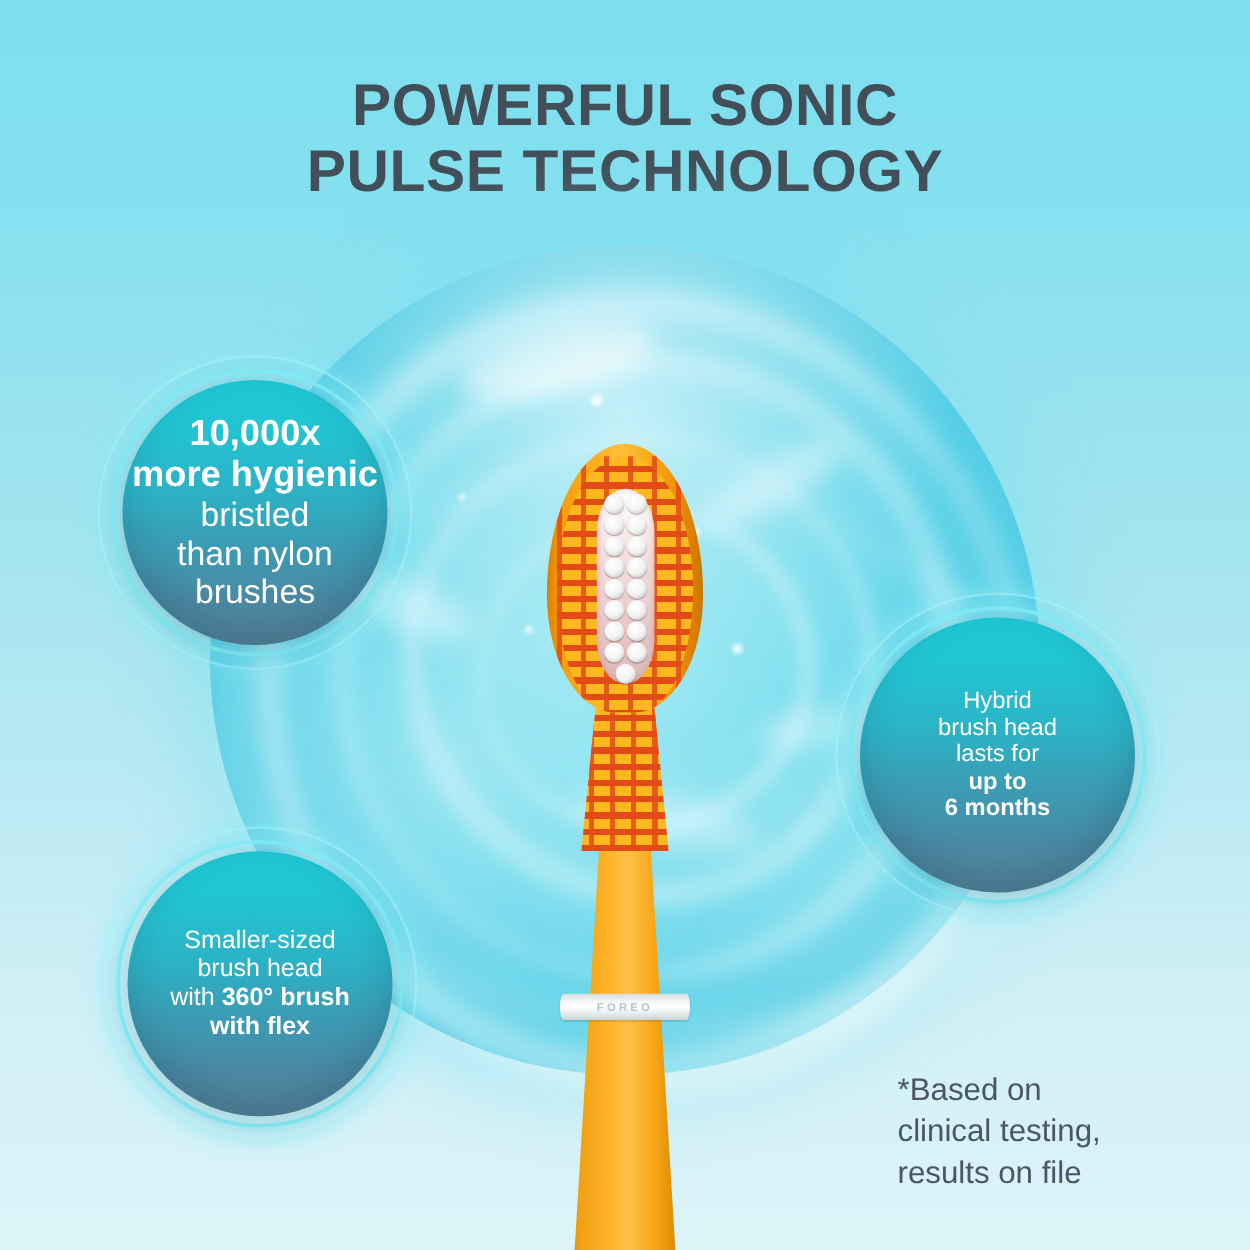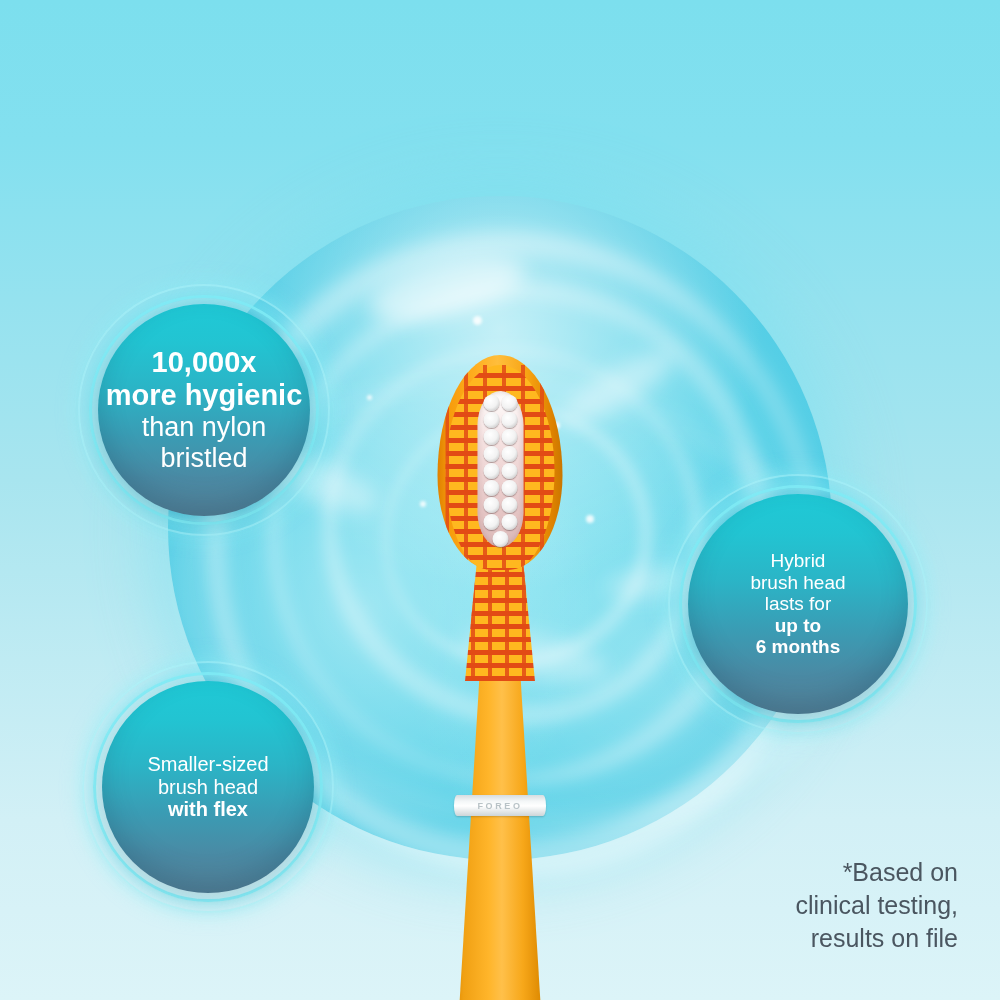--- a/index.html
+++ b/index.html
@@ -76,21 +76,21 @@
     clip-path:polygon(30% 0%, 70% 0%, 92% 100%, 8% 100%);
   }
   .neck{
     position:absolute;left:50%;top:168px;width:78px;height:150px;
     transform:translateX(-50%);
     background:linear-gradient(to right,
        #d98500 0%, #f2a414 14%, #ffb930 40%, #ffc54f 54%, #f7a719 76%, #d98500 100%);
     clip-path:polygon(36% 0%, 64% 0%, 84% 100%, 16% 100%);
   }
   .band{
-    position:absolute;left:50%;top:440px;width:92px;height:21px;
+    position:absolute;left:50%;top:440px;width:104px;height:21px;
     transform:translateX(-50%);
     background:linear-gradient(to bottom,#d7dde0 0%,#f4f7f8 30%,#ffffff 52%,#cdd5d8 100%);
     border-radius:3px/50%;
     display:flex;align-items:center;justify-content:center;
     box-shadow:0 1px 2px rgba(0,0,0,.18);
   }
   .band span{
     font-size:9px;letter-spacing:2.6px;font-weight:bold;
     color:#b9c3c7;
   }
@@ -173,30 +173,32 @@
 
   #badge-lifespan{left:668px;top:474px;width:260px;height:260px;}
   #badge-lifespan .badge-text{font-size:19px;}
 
   #badge-flex{left:82px;top:661px;width:252px;height:252px;}
   #badge-flex .badge-text{font-size:20px;}
 
   
   .disclaimer{
     position:absolute;left:718px;top:856px;width:240px;
-    text-align:right;color:#4a5660;
+    text-align:left;color:#4a5660;
     font-size:25px;line-height:1.32;
     white-space:pre-line;
   }
 </style>
 </head>
 <body>
 
 <div id="stage">
 
+  <div class="title">POWERFUL SONIC
+PULSE TECHNOLOGY</div>
 
   <div class="water-wrap">
     <div class="water-disc"></div>
     <div class="swirl s1"></div>
     <div class="swirl s2"></div>
     <div class="swirl s3"></div>
     <div class="swirl s4"></div>
     <div class="swirl s5"></div>
     <div class="foam f1"></div>
     <div class="foam f2"></div>
@@ -241,22 +243,23 @@
     </div>
   </div>
 
   <div class="badge" id="badge-hygienic">
     <div class="ring-outer"></div>
     <div class="ring-mid"></div>
     <div class="disc">
       <div class="badge-text">
         <div class="b big">10,000x</div>
         <div class="b big">more hygienic</div>
+        <div class="r">bristled</div>
         <div class="r">than nylon</div>
-        <div class="r">bristled</div>
+        <div class="r">brushes</div>
       </div>
     </div>
   </div>
 
   <div class="badge" id="badge-lifespan">
     <div class="ring-outer"></div>
     <div class="ring-mid"></div>
     <div class="disc">
       <div class="badge-text">
         <div class="r">Hybrid</div>
@@ -268,20 +271,21 @@
     </div>
   </div>
 
   <div class="badge" id="badge-flex">
     <div class="ring-outer"></div>
     <div class="ring-mid"></div>
     <div class="disc">
       <div class="badge-text">
         <div class="r">Smaller-sized</div>
         <div class="r">brush head</div>
+        <div><span class="r">with </span><span class="b">360° brush</span></div>
         <div class="b">with flex</div>
       </div>
     </div>
   </div>
 
   <div class="disclaimer">*Based on
 clinical testing,
 results on file</div>
 
 </div>

